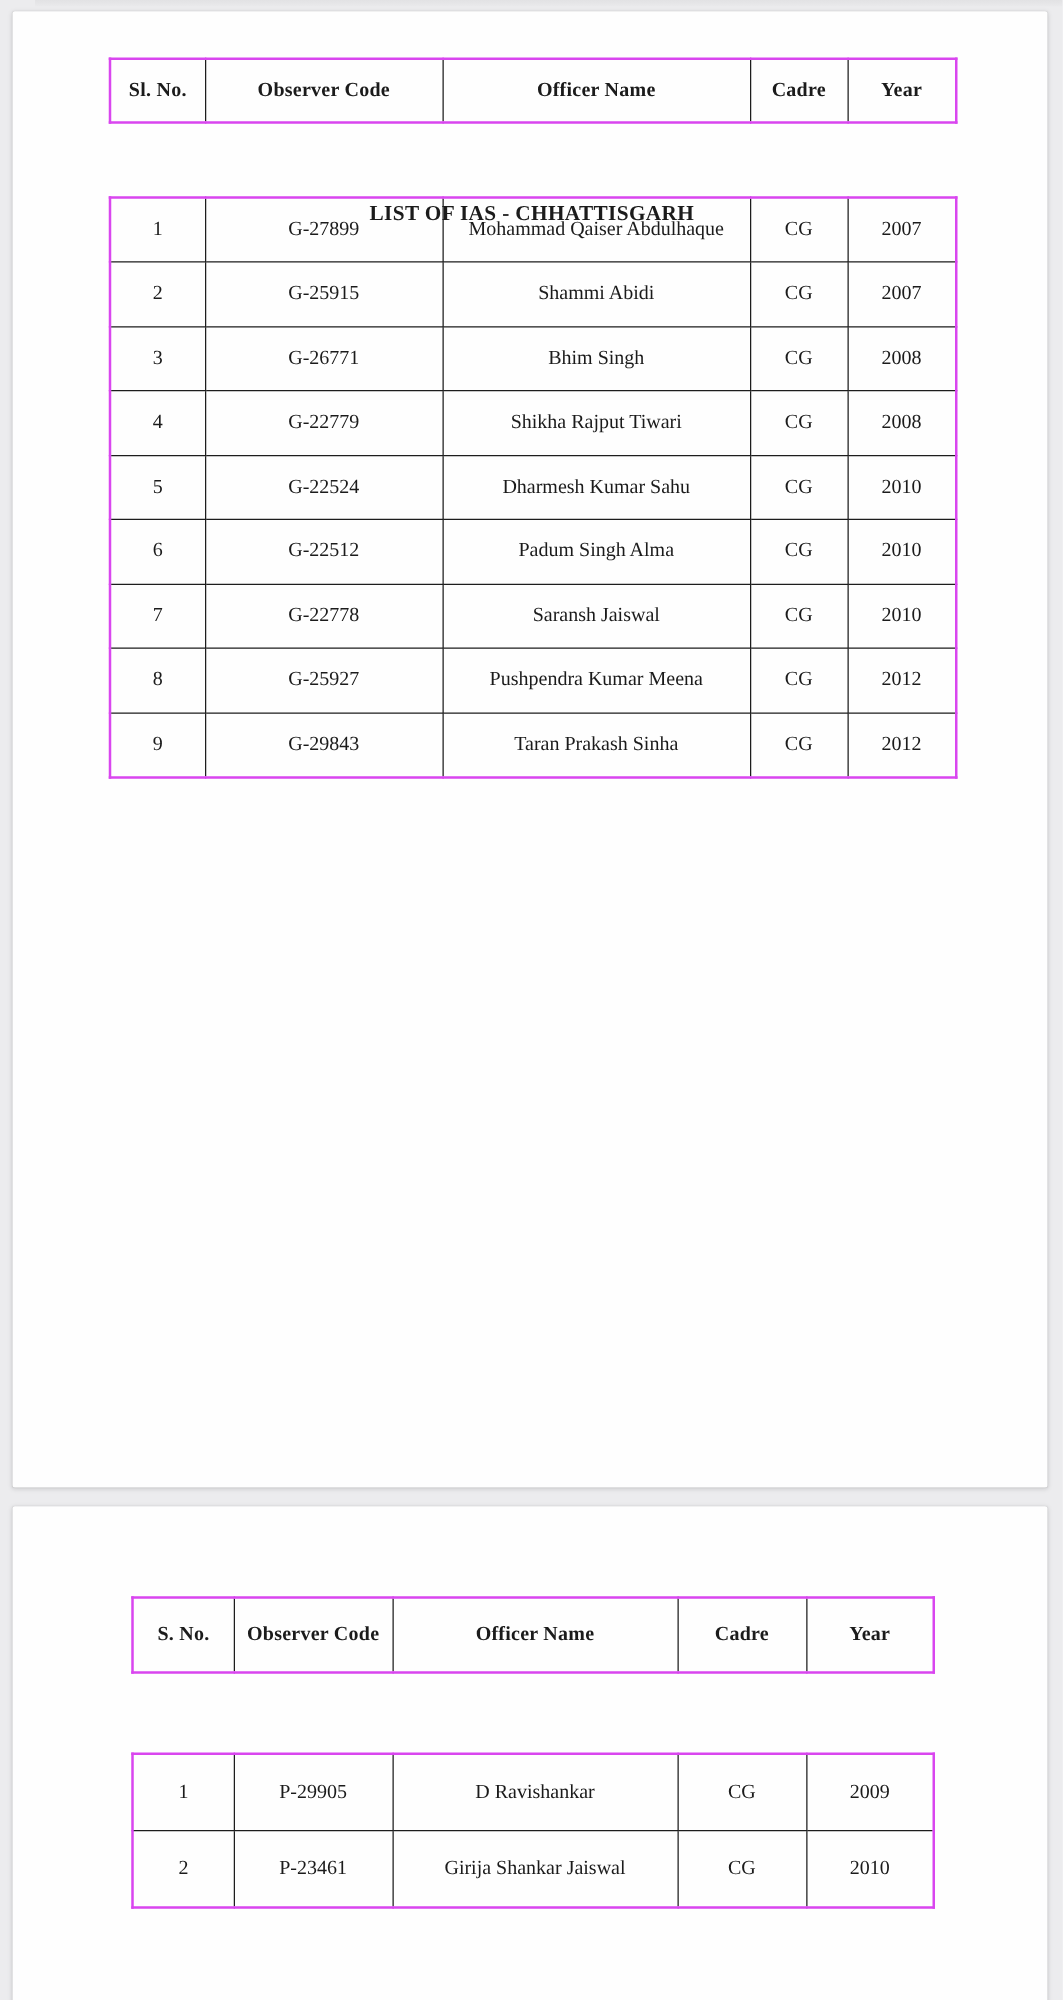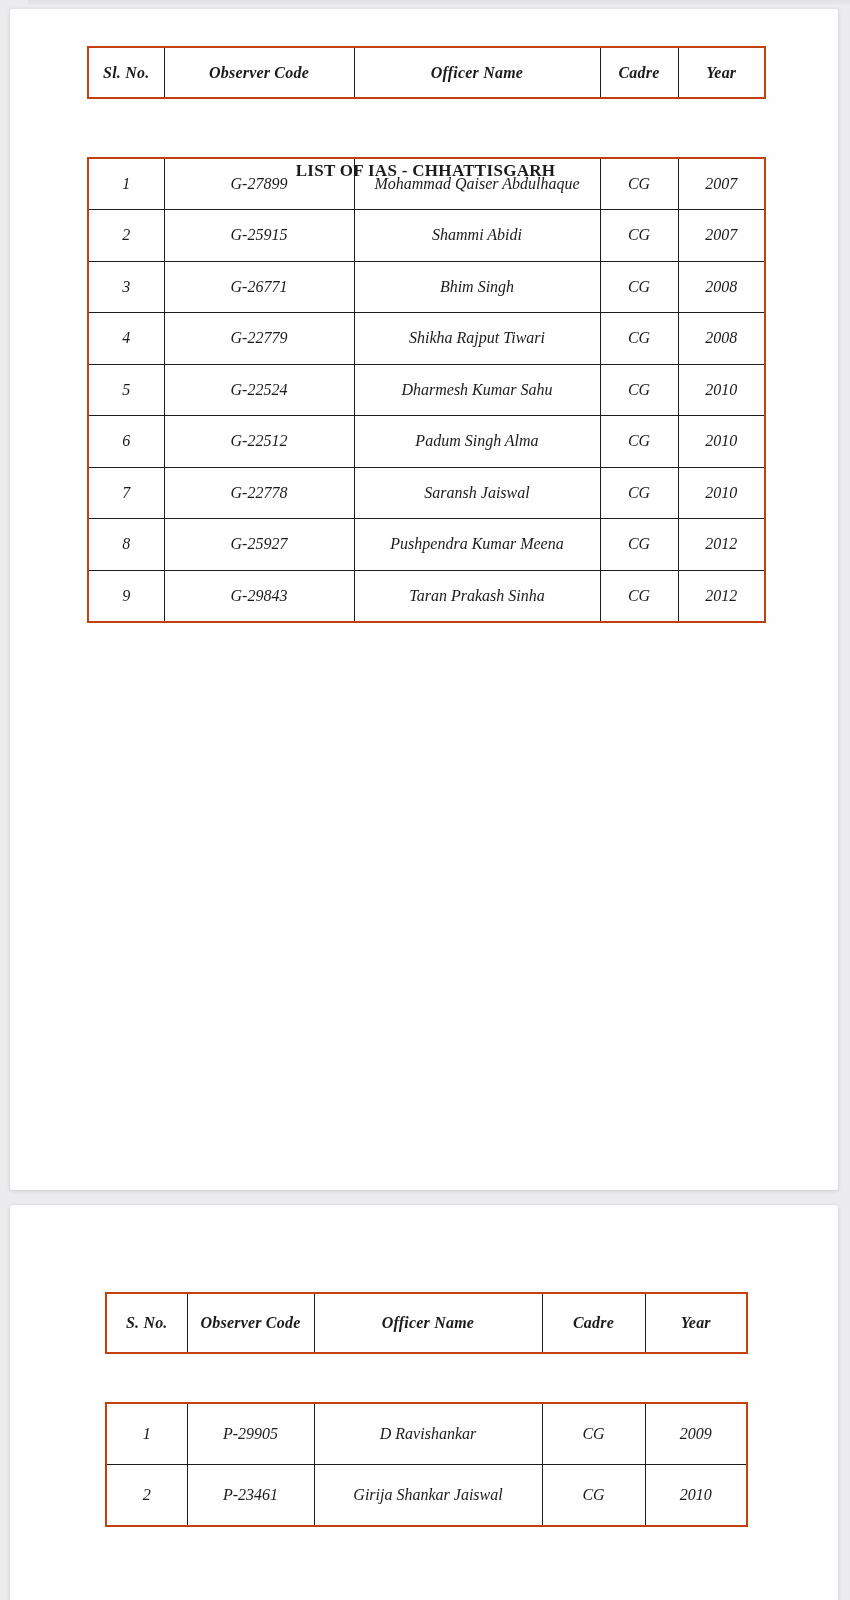--- a/index.html
+++ b/index.html
@@ -33,22 +33,21 @@
     border-radius: 2px;
     box-shadow: 0 1px 4px rgba(0,0,0,0.14), 0 0 1px rgba(0,0,0,0.10);
   }
   .sheet-1 { top: 9px;    height: 1181px; }
   .sheet-2 { top: 1205px; height: 400px;  }
 
   table {
     position: absolute;
     border-collapse: collapse;
     table-layout: fixed;
-    border: 2px solid #c2410c;
-    font-style: italic;
+    border: 2px solid #d946ef;
   }
   th, td {
     border: 1.5px solid #1d1d1d;
     text-align: center;
     vertical-align: middle;
     padding: 0;
     overflow: hidden;
     white-space: nowrap;
   }
   th {
@@ -58,21 +57,21 @@
   }
   td { font-size: 16px; }
 
   
   .t1-header { left: 77px; top: 37px;  width: 677px; }
   .t1-header tr { height: 51px; }
   .t1-data   { left: 77px; top: 148px; width: 677px; }
   .t1-data tr { height: 51.5px; }
 
   
-  .t2-header { left: 95px; top: 87px;  width: 641px; border-radius: 20px; }
+  .t2-header { left: 95px; top: 72px;  width: 641px; border-radius: 20px; }
   .t2-header tr { height: 60px; }
   .t2-data   { left: 95px; top: 197px; width: 641px; }
   .t2-data tr { height: 61.5px; }
 
   .list-title {
     position: absolute;
     text-align: center;
     font-weight: bold;
     font-size: 17px;
     letter-spacing: 0.3px;

